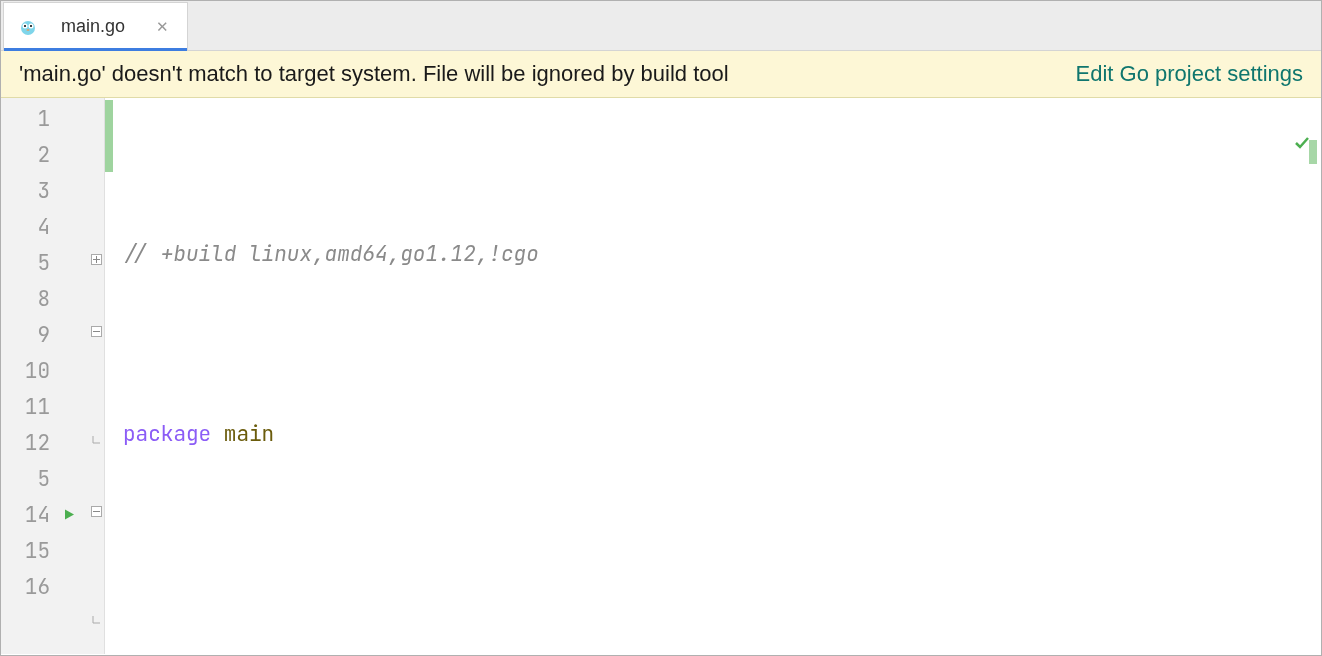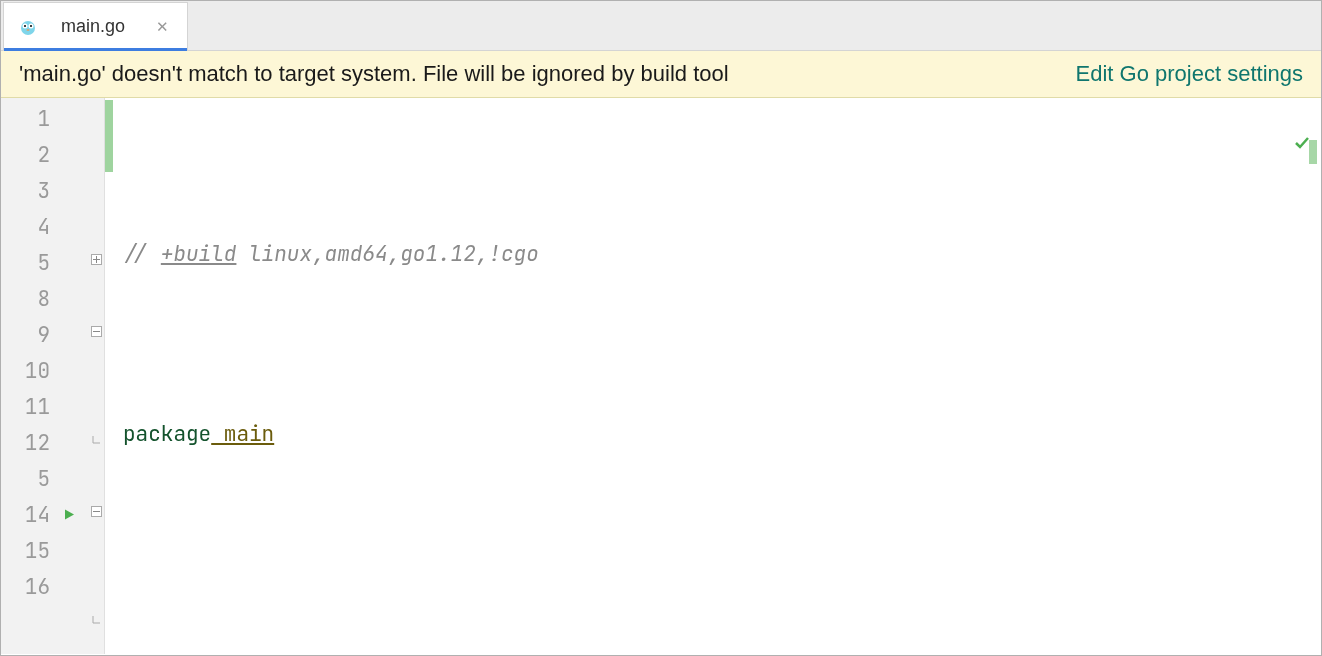--- a/index.html
+++ b/index.html
@@ -134,24 +134,24 @@
   padding-left: 18px;
   color: #222;
   white-space: pre;
   position: relative;
 }
 .code-line {
   height: 36px;
   display: flex;
   align-items: center;
 }
-.kw { color: #14532d; }
-.pkg { color: #6b5c0c; text-decoration: underline; }
+.kw { color: #8b5cf6; }
+.pkg { color: #6b5c0c; }
 .comment { color: #8a8a8a; font-style: italic; }
-.comment-dir { text-decoration: underline; }
+.comment-dir { }
 .ellipsis-fold { background: #e4efe4; padding: 0 4px; border-radius: 2px; }
 .check-icon { position: absolute; top: 6px; right: 10px; }
 .scroll-marker { position: absolute; top: 42px; right: 4px; width: 8px; height: 24px; background: #a7d7a7; }
 </style>
 </head>
 <body>
 
 <div class="tab-bar">
   <div class="tab">
     <span class="tab-icon">

